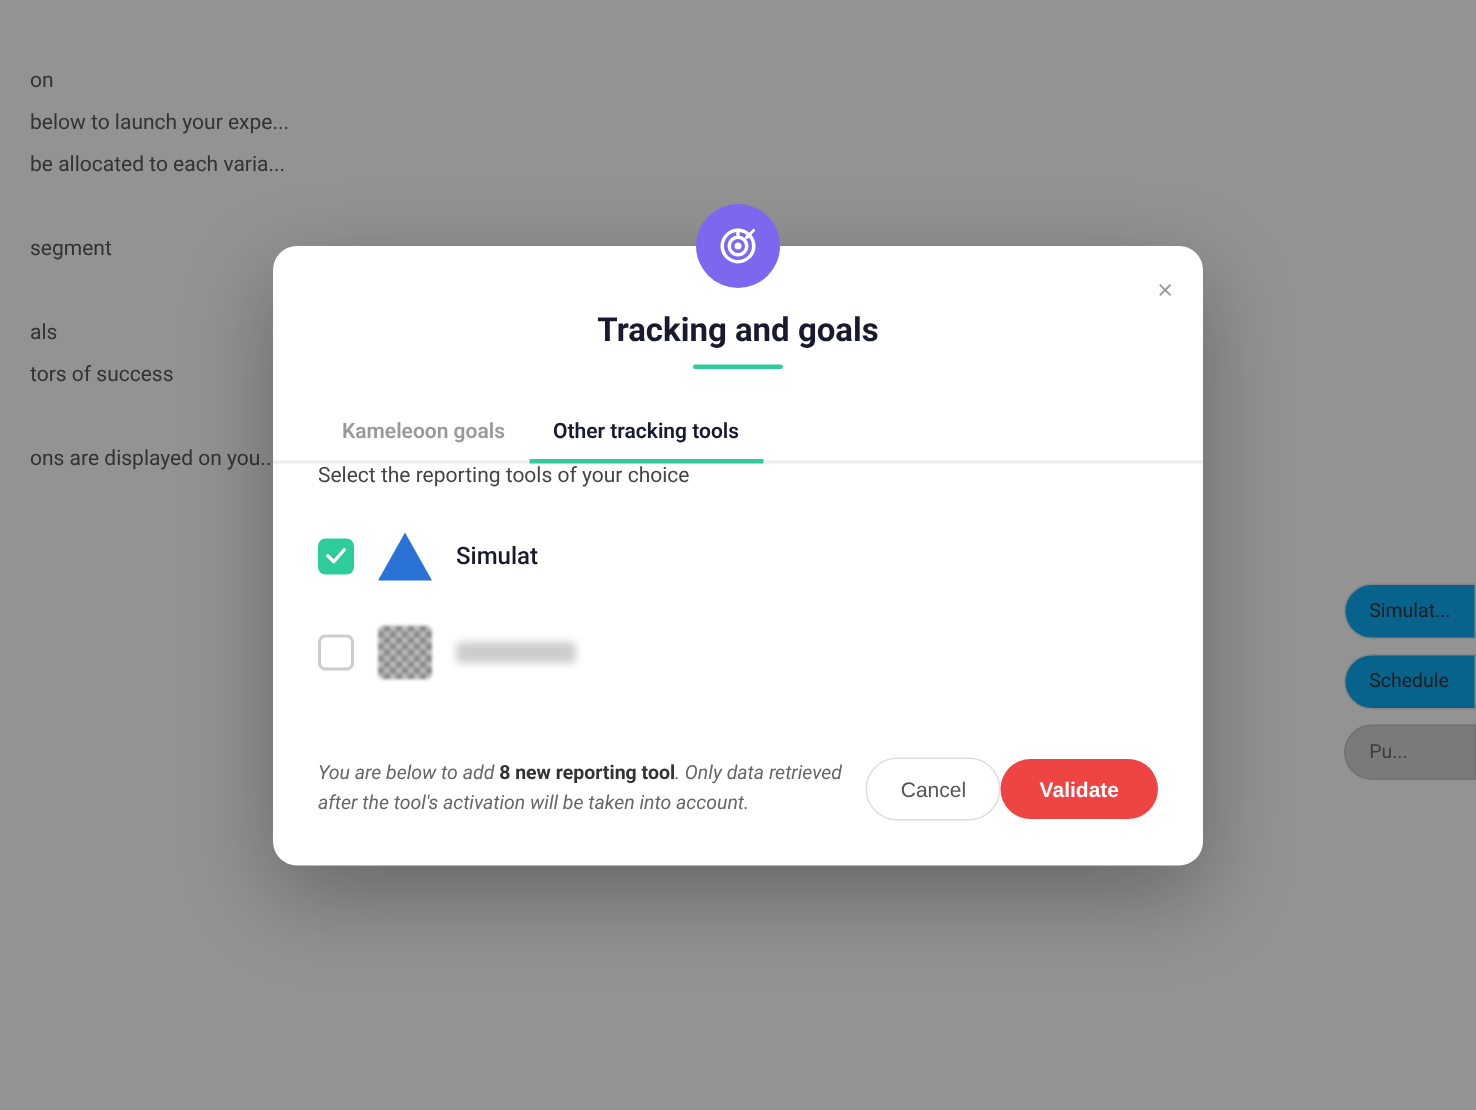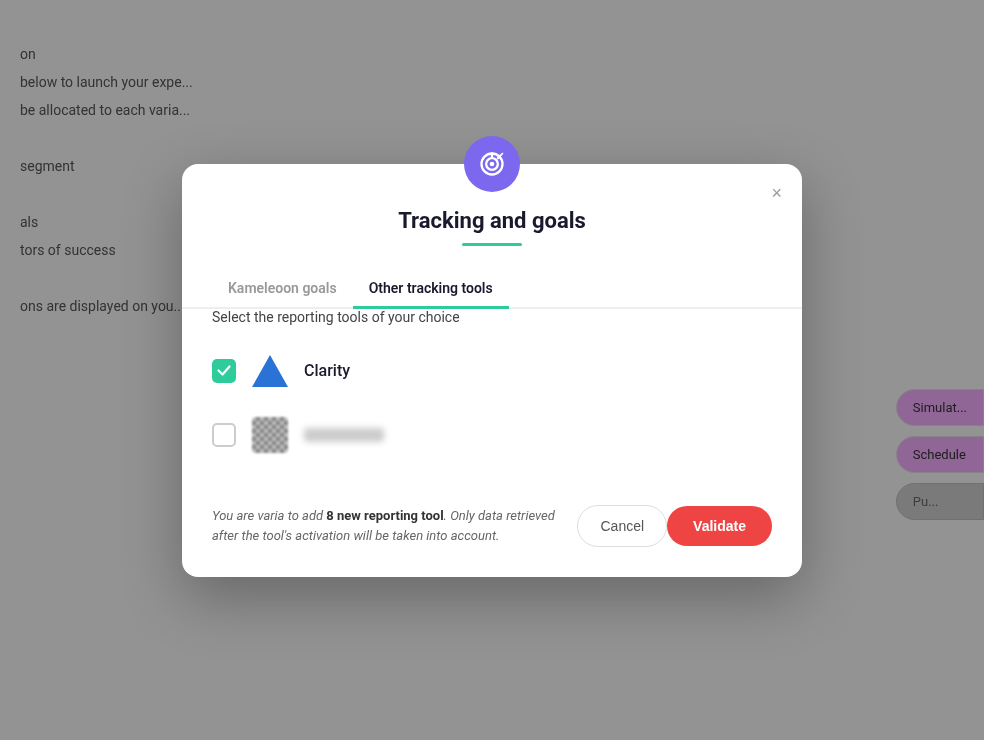--- a/index.html
+++ b/index.html
@@ -31,21 +31,21 @@
       position: absolute;
       right: 0;
       bottom: 220px;
       display: flex;
       flex-direction: column;
       gap: 10px;
       padding-right: 0;
     }
 
     .bg-btn {
-      background: #f0abfc;
+      background: #0ea5e9;
       border: 1px solid #ddd;
       border-radius: 20px 0 0 20px;
       padding: 10px 16px;
       font-size: 13px;
       color: #333;
     }
 
     .bg-btn-dark {
       background: #ccc;
       border: 1px solid #bbb;
@@ -347,35 +347,35 @@
 
       <div class="tool-row">
         <div class="checkbox-checked">
           <svg width="14" height="11" viewBox="0 0 14 11" fill="none">
             <path d="M1.5 5.5L5.5 9.5L12.5 1.5" stroke="white" stroke-width="2.2" stroke-linecap="round" stroke-linejoin="round"></path>
           </svg>
         </div>
         <div class="tool-logo">
           <div class="clarity-triangle"></div>
         </div>
-        <span class="tool-name">Clarity</span>
+        <span class="tool-name">Simulat</span>
       </div>
 
       <div class="tool-row">
         <div class="checkbox-unchecked"></div>
         <div class="tool-logo">
           <div class="blurred-icon"></div>
         </div>
         <div class="blurred-name"></div>
       </div>
     </div>
 
     <div class="modal-footer">
       <p class="footer-notice">
-        <span>You are varia to add </span><strong>8 new reporting tool</strong><span>. Only data retrieved after the tool's activation will be taken into account.</span>
+        <span>You are below to add </span><strong>8 new reporting tool</strong><span>. Only data retrieved after the tool's activation will be taken into account.</span>
       </p>
       <div class="footer-actions">
         <button class="btn-cancel">Cancel</button>
         <button class="btn-validate">Validate</button>
       </div>
     </div>
 
   </div>
 </div>
 

